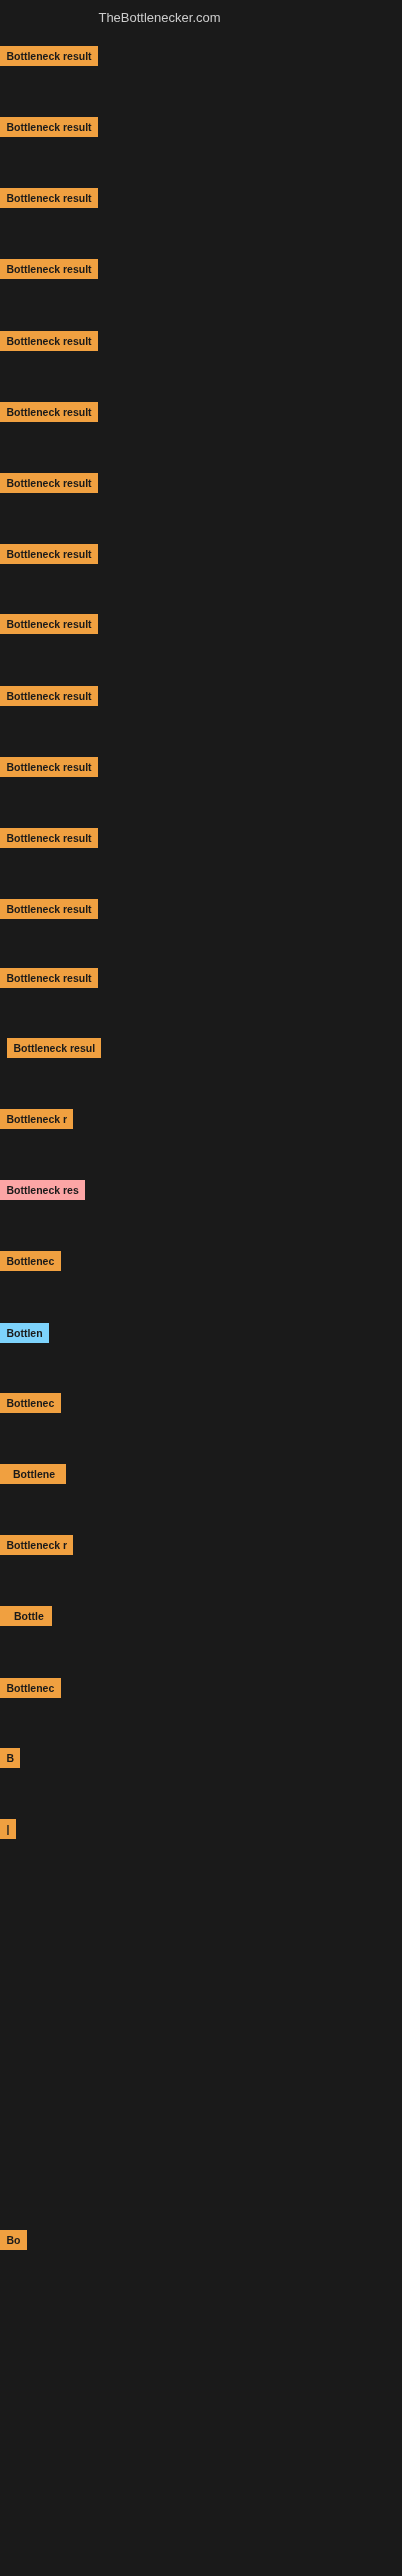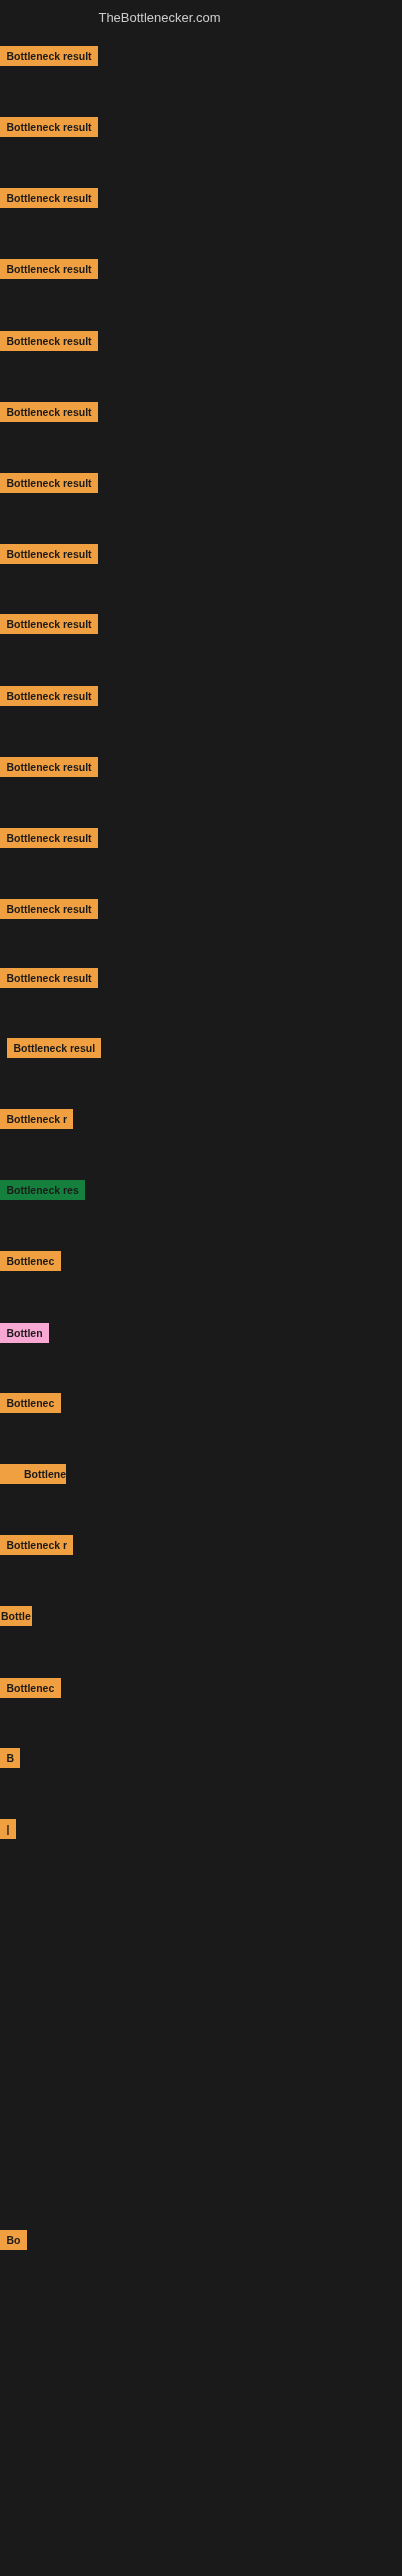--- a/index.html
+++ b/index.html
@@ -37,25 +37,25 @@
     <div style="position: absolute; top: 473px; left: 0px;"><span style="display: inline-block; background-color: rgb(240, 160, 64); color: rgb(26, 26, 26); font-size: 10.5px; font-weight: bold; padding: 4px 6.4px; max-width: 105px; overflow: hidden; white-space: nowrap;">Bottleneck result</span></div>
     <div style="position: absolute; top: 544px; left: 0px;"><span style="display: inline-block; background-color: rgb(240, 160, 64); color: rgb(26, 26, 26); font-size: 10.5px; font-weight: bold; padding: 4px 6.4px; max-width: 105px; overflow: hidden; white-space: nowrap;">Bottleneck result</span></div>
     <div style="position: absolute; top: 614px; left: 0px;"><span style="display: inline-block; background-color: rgb(240, 160, 64); color: rgb(26, 26, 26); font-size: 10.5px; font-weight: bold; padding: 4px 6.4px; max-width: 105px; overflow: hidden; white-space: nowrap;">Bottleneck result</span></div>
     <div style="position: absolute; top: 686px; left: 0px;"><span style="display: inline-block; background-color: rgb(240, 160, 64); color: rgb(26, 26, 26); font-size: 10.5px; font-weight: bold; padding: 4px 6.4px; max-width: 105px; overflow: hidden; white-space: nowrap;">Bottleneck result</span></div>
     <div style="position: absolute; top: 757px; left: 0px;"><span style="display: inline-block; background-color: rgb(240, 160, 64); color: rgb(26, 26, 26); font-size: 10.5px; font-weight: bold; padding: 4px 6.4px; max-width: 105px; overflow: hidden; white-space: nowrap;">Bottleneck result</span></div>
     <div style="position: absolute; top: 828px; left: 0px;"><span style="display: inline-block; background-color: rgb(240, 160, 64); color: rgb(26, 26, 26); font-size: 10.5px; font-weight: bold; padding: 4px 6.4px; max-width: 105px; overflow: hidden; white-space: nowrap;">Bottleneck result</span></div>
     <div style="position: absolute; top: 899px; left: 0px;"><span style="display: inline-block; background-color: rgb(240, 160, 64); color: rgb(26, 26, 26); font-size: 10.5px; font-weight: bold; padding: 4px 6.4px; max-width: 105px; overflow: hidden; white-space: nowrap;">Bottleneck result</span></div>
     <div style="position: absolute; top: 968px; left: 0px;"><span style="display: inline-block; background-color: rgb(240, 160, 64); color: rgb(26, 26, 26); font-size: 10.5px; font-weight: bold; padding: 4px 6.4px; max-width: 105px; overflow: hidden; white-space: nowrap;">Bottleneck result</span></div>
     <div style="position: absolute; top: 1038px; left: 7px;"><span style="display: inline-block; background-color: rgb(240, 160, 64); color: rgb(26, 26, 26); font-size: 10.5px; font-weight: bold; padding: 4px 6.4px; max-width: 97px; overflow: hidden; white-space: nowrap;">Bottleneck resul</span></div>
     <div style="position: absolute; top: 1109px; left: 0px;"><span style="display: inline-block; background-color: rgb(240, 160, 64); color: rgb(26, 26, 26); font-size: 10.5px; font-weight: bold; padding: 4px 6.4px; max-width: 81px; overflow: hidden; white-space: nowrap;">Bottleneck r</span></div>
-    <div style="position: absolute; top: 1180px; left: 0px;"><span style="display: inline-block; background-color: #15803d; color: rgb(26, 26, 26); font-size: 10.5px; font-weight: bold; padding: 4px 6.4px; max-width: 89px; overflow: hidden; white-space: nowrap;">Bottleneck res</span></div>
+    <div style="position: absolute; top: 1180px; left: 0px;"><span style="display: inline-block; background-color: #fca5a5; color: rgb(26, 26, 26); font-size: 10.5px; font-weight: bold; padding: 4px 6.4px; max-width: 89px; overflow: hidden; white-space: nowrap;">Bottleneck res</span></div>
     <div style="position: absolute; top: 1251px; left: 0px;"><span style="display: inline-block; background-color: rgb(240, 160, 64); color: rgb(26, 26, 26); font-size: 10.5px; font-weight: bold; padding: 4px 6.4px; max-width: 72px; overflow: hidden; white-space: nowrap;">Bottlenec</span></div>
-    <div style="position: absolute; top: 1323px; left: 0px;"><span style="display: inline-block; background-color: #f9a8d4; color: rgb(26, 26, 26); font-size: 10.5px; font-weight: bold; padding: 4px 6.4px; max-width: 60px; overflow: hidden; white-space: nowrap;">Bottlen</span></div>
+    <div style="position: absolute; top: 1323px; left: 0px;"><span style="display: inline-block; background-color: #7dd3fc; color: rgb(26, 26, 26); font-size: 10.5px; font-weight: bold; padding: 4px 6.4px; max-width: 60px; overflow: hidden; white-space: nowrap;">Bottlen</span></div>
     <div style="position: absolute; top: 1393px; left: 0px;"><span style="display: inline-block; background-color: rgb(240, 160, 64); color: rgb(26, 26, 26); font-size: 10.5px; font-weight: bold; padding: 4px 6.4px; max-width: 72px; overflow: hidden; white-space: nowrap;">Bottlenec</span></div>
-    <div style="position: absolute; top: 1464px; left: 0px;"><span style="display: inline-block; background-color: rgb(240, 160, 64); color: rgb(26, 26, 26); font-size: 10.5px; font-weight: bold; padding: 4px 24px; max-width: 66px; overflow: hidden; white-space: nowrap;">Bottlene</span></div>
+    <div style="position: absolute; top: 1464px; left: 0px;"><span style="display: inline-block; background-color: rgb(240, 160, 64); color: rgb(26, 26, 26); font-size: 10.5px; font-weight: bold; padding: 4px 13px; max-width: 66px; overflow: hidden; white-space: nowrap;">Bottlene</span></div>
     <div style="position: absolute; top: 1535px; left: 0px;"><span style="display: inline-block; background-color: rgb(240, 160, 64); color: rgb(26, 26, 26); font-size: 10.5px; font-weight: bold; padding: 4px 6.4px; max-width: 81px; overflow: hidden; white-space: nowrap;">Bottleneck r</span></div>
-    <div style="position: absolute; top: 1606px; left: 0px;"><span style="display: inline-block; background-color: rgb(240, 160, 64); color: rgb(26, 26, 26); font-size: 10.5px; font-weight: bold; padding: 4px 1px; max-width: 52px; overflow: hidden; white-space: nowrap;">Bottle</span></div>
+    <div style="position: absolute; top: 1606px; left: 0px;"><span style="display: inline-block; background-color: rgb(240, 160, 64); color: rgb(26, 26, 26); font-size: 10.5px; font-weight: bold; padding: 4px 14px; max-width: 52px; overflow: hidden; white-space: nowrap;">Bottle</span></div>
     <div style="position: absolute; top: 1678px; left: 0px;"><span style="display: inline-block; background-color: rgb(240, 160, 64); color: rgb(26, 26, 26); font-size: 10.5px; font-weight: bold; padding: 4px 6.4px; max-width: 72px; overflow: hidden; white-space: nowrap;">Bottlenec</span></div>
     <div style="position: absolute; top: 1748px; left: 0px;"><span style="display: inline-block; background-color: rgb(240, 160, 64); color: rgb(26, 26, 26); font-size: 10.5px; font-weight: bold; padding: 4px 6.4px; max-width: 24px; overflow: hidden; white-space: nowrap;">B</span></div>
     <div style="position: absolute; top: 1819px; left: 0px;"><span style="display: inline-block; background-color: rgb(240, 160, 64); color: rgb(26, 26, 26); font-size: 10.5px; font-weight: bold; padding: 4px 6.4px; max-width: 16px; overflow: hidden; white-space: nowrap;">|</span></div>
     <div style="position: absolute; top: 2198px; left: 0px;"><span style="display: inline-block; background-color: rgb(240, 160, 64); color: rgb(26, 26, 26); font-size: 10.5px; font-weight: bold; padding: 4px 6.4px; max-width: 28px; overflow: hidden; white-space: nowrap; margin-top: 32px;">Bo</span></div>
   </div>
 
 
 </body></html>

